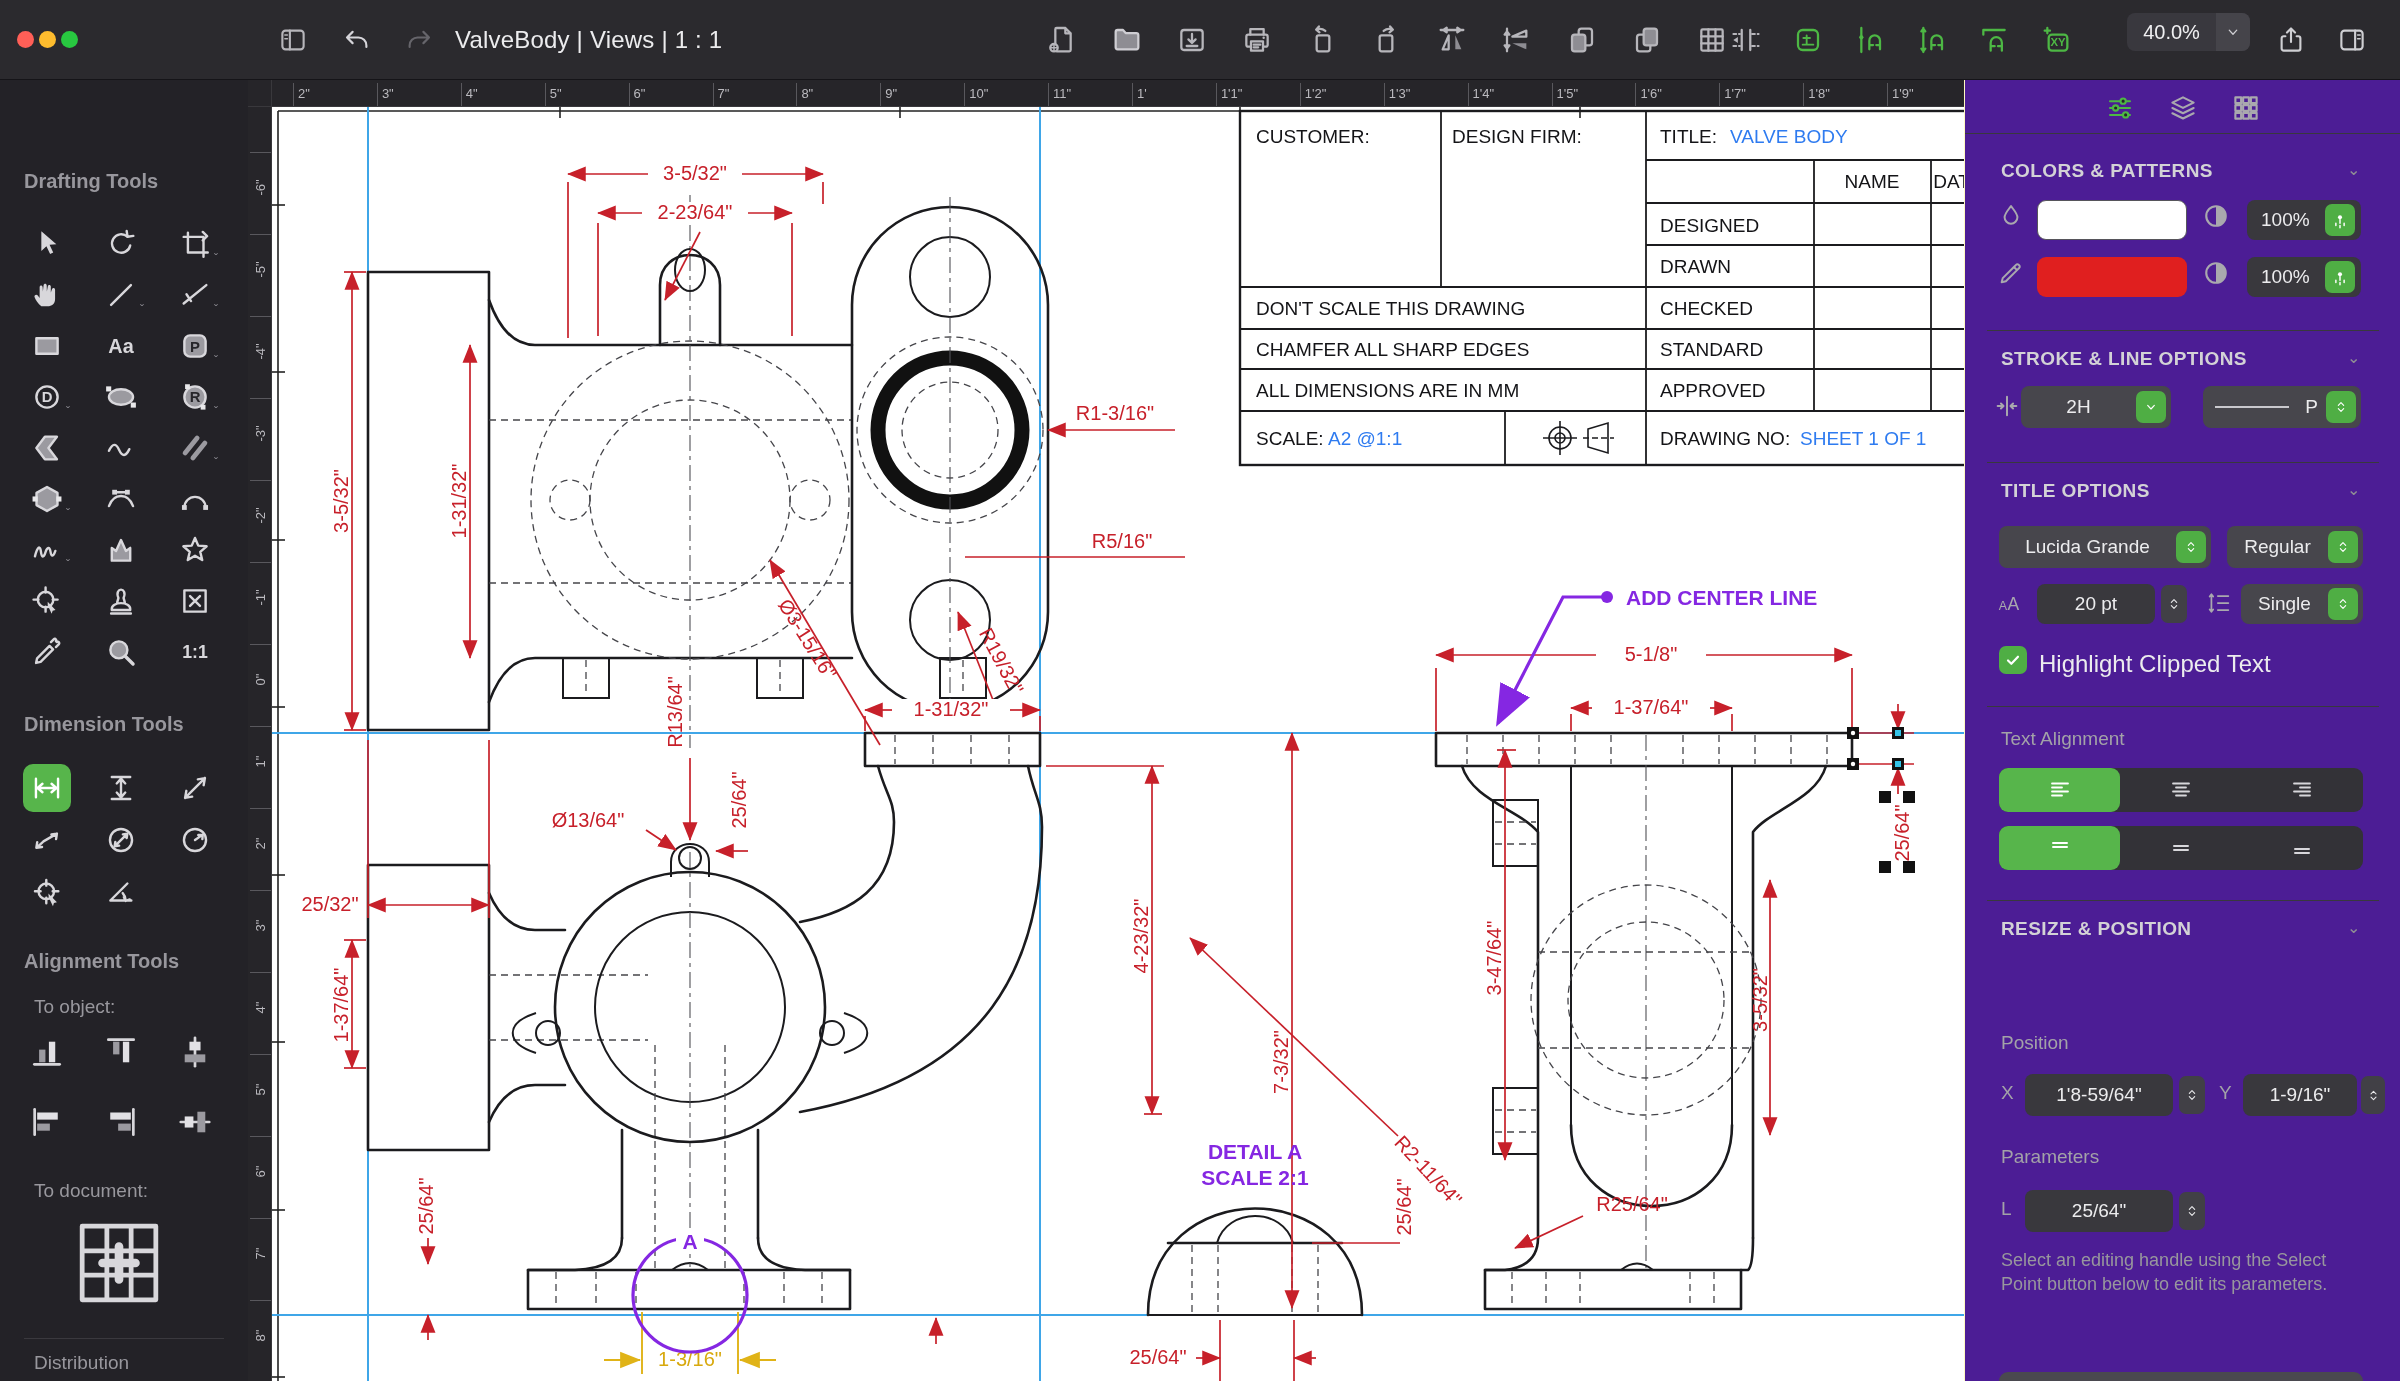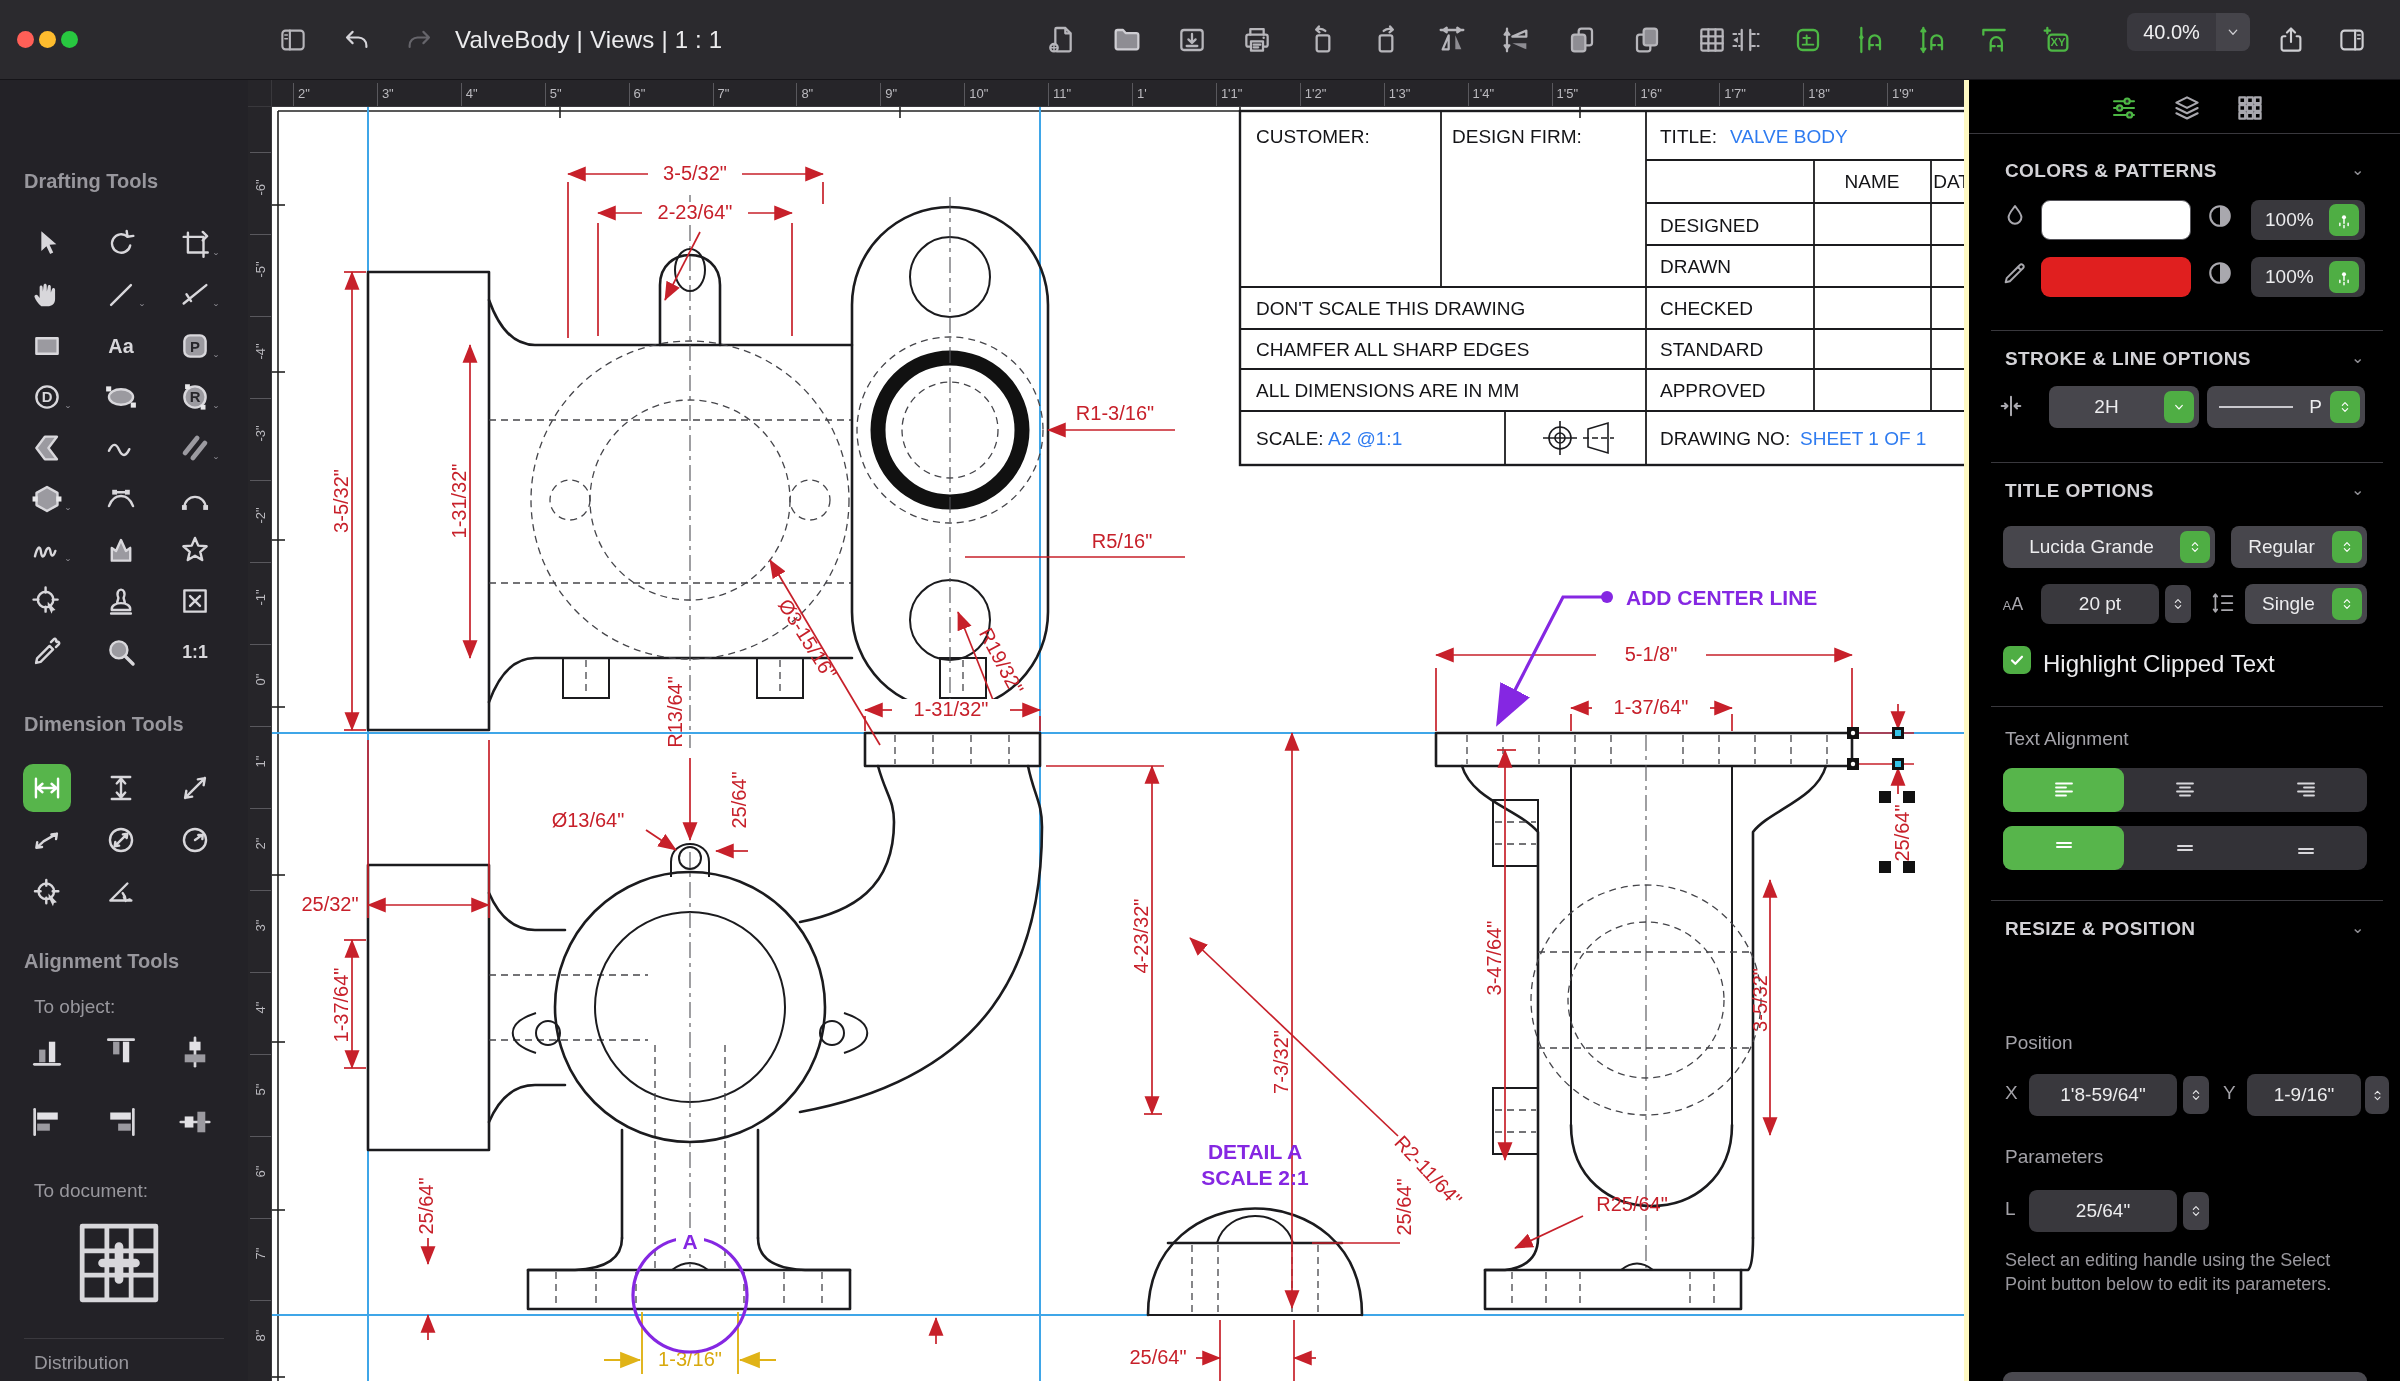--- a/index.html
+++ b/index.html
@@ -45,21 +45,21 @@
   .yel  { stroke:#e0b317; stroke-width:1.9; fill:none; }
   .yelt { fill:#d8a90e; font-size:20px; }
   .pur  { stroke:#8527e2; stroke-width:3.2; fill:none; }
   .purt { fill:#8527e2; font-size:21px; font-weight:bold; }
   .guide{ stroke:#3fa6e8; stroke-width:2; }
   .frame{ stroke:#222; stroke-width:1.6; }
   .tb   { stroke:#1b1b1e; fill:none; }
   .tbt  { fill:#141417; font-size:19px; }
   .blue { fill:#2e7bf0; }
   
-  #panel { position:absolute; left:1964px; top:80px; width:436px; height:1301px; background:#000000; border-left:5px solid #fef9c3; overflow:hidden; }
+  #panel { position:absolute; left:1964px; top:80px; width:436px; height:1301px; background:#4c1d95; border-left:1px solid #fef9c3; overflow:hidden; }
   .phead { position:absolute; left:36px; font-size:19px; font-weight:bold; color:#d3d2d6; letter-spacing:.4px; }
   .pchev { position:absolute; left:382px; color:#8f8e94; font-size:16px; }
   .plabel { position:absolute; left:36px; font-size:19px; color:#a3a2a8; }
   .pdiv { position:absolute; left:22px; width:392px; height:1px; background:#39383d; }
   .field { position:absolute; background:#39383d; border-radius:8px; color:#ececee; font-size:19px; display:flex; align-items:center; justify-content:center; }
   .dd { position:absolute; background:#47464c; border-radius:8px; color:#ececee; font-size:19px; display:flex; align-items:center; }
   .dd .txt { flex:1; text-align:center; }
   .gpill { width:30px; height:32px; background:#4fae44; border-radius:7px; margin-right:5px; display:flex; align-items:center; justify-content:center; color:#fff; flex:none; }
   .stepper { position:absolute; width:26px; height:38px; background:#414046; border-radius:7px; display:flex; align-items:center; justify-content:center; color:#e8e8ea; }
   .picon { position:absolute; color:#a9a8ae; display:flex; align-items:center; justify-content:center; }
@@ -1158,21 +1158,21 @@
   <div class="pdiv" style="top:250px"></div>
   <div class="phead" style="top:268px">STROKE &amp; LINE OPTIONS</div>
   <div class="pchev" style="top:268px">⌄</div>
   <div class="picon" style="left:28px;top:312px">
       <span>
         <svg class="ic" viewBox="0 0 24 24" width="28" height="28" fill="none" stroke="currentColor" stroke-width="1.7" stroke-linecap="round" stroke-linejoin="round" font-family="Liberation Sans,sans-serif">
           <path d="M12 4v16M4 12h4.5M20 12h-4.5M6.8 9.8L9 12l-2.2 2.2M17.2 9.8L15 12l2.2 2.2"></path>
         </svg>
       </span>
     </div>
-  <div class="dd" style="left:80px;top:306px;width:150px;height:42px">
+  <div class="dd" style="left:56px;top:306px;width:150px;height:42px">
     <span class="txt">2H</span>
     <span class="gpill">
         <span>
           <svg class="ic" viewBox="0 0 24 24" width="16" height="16" fill="none" stroke="currentColor" stroke-width="1.7" stroke-linecap="round" stroke-linejoin="round" font-family="Liberation Sans,sans-serif">
             <path d="M7 9.5l5 5.5 5-5.5"></path>
           </svg>
         </span>
       </span>
   </div>
   <div class="dd" style="left:238px;top:306px;width:158px;height:42px">

